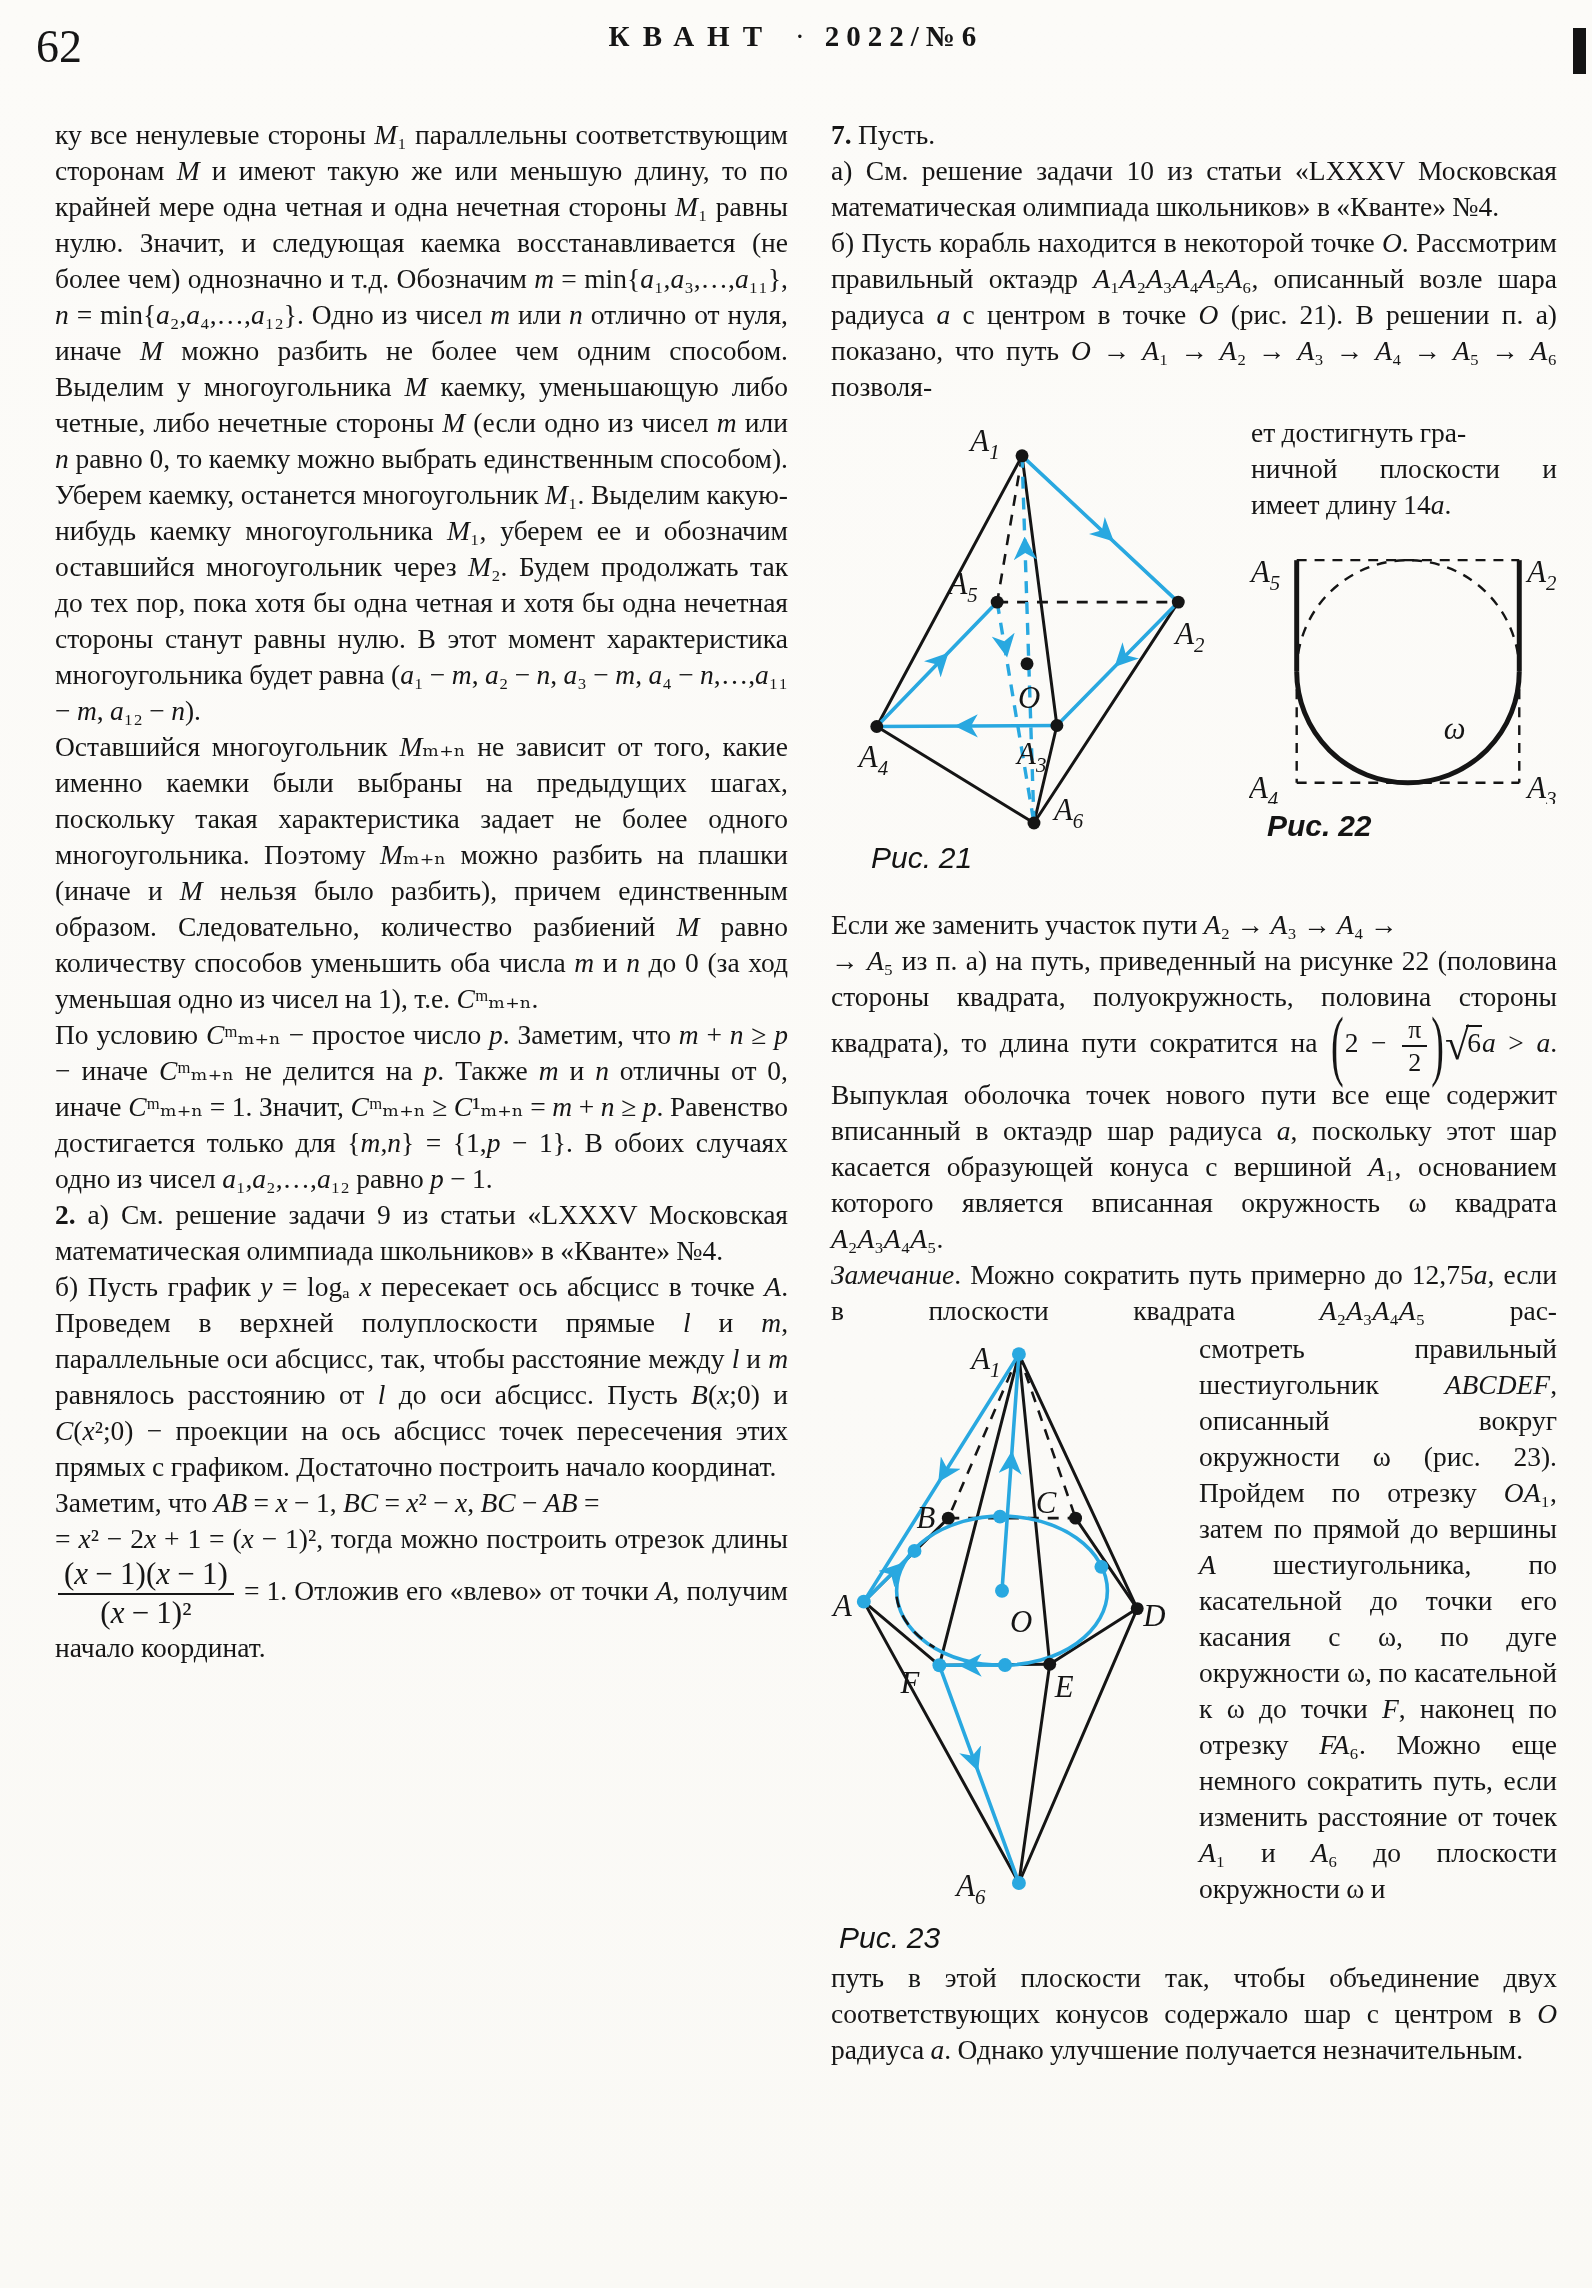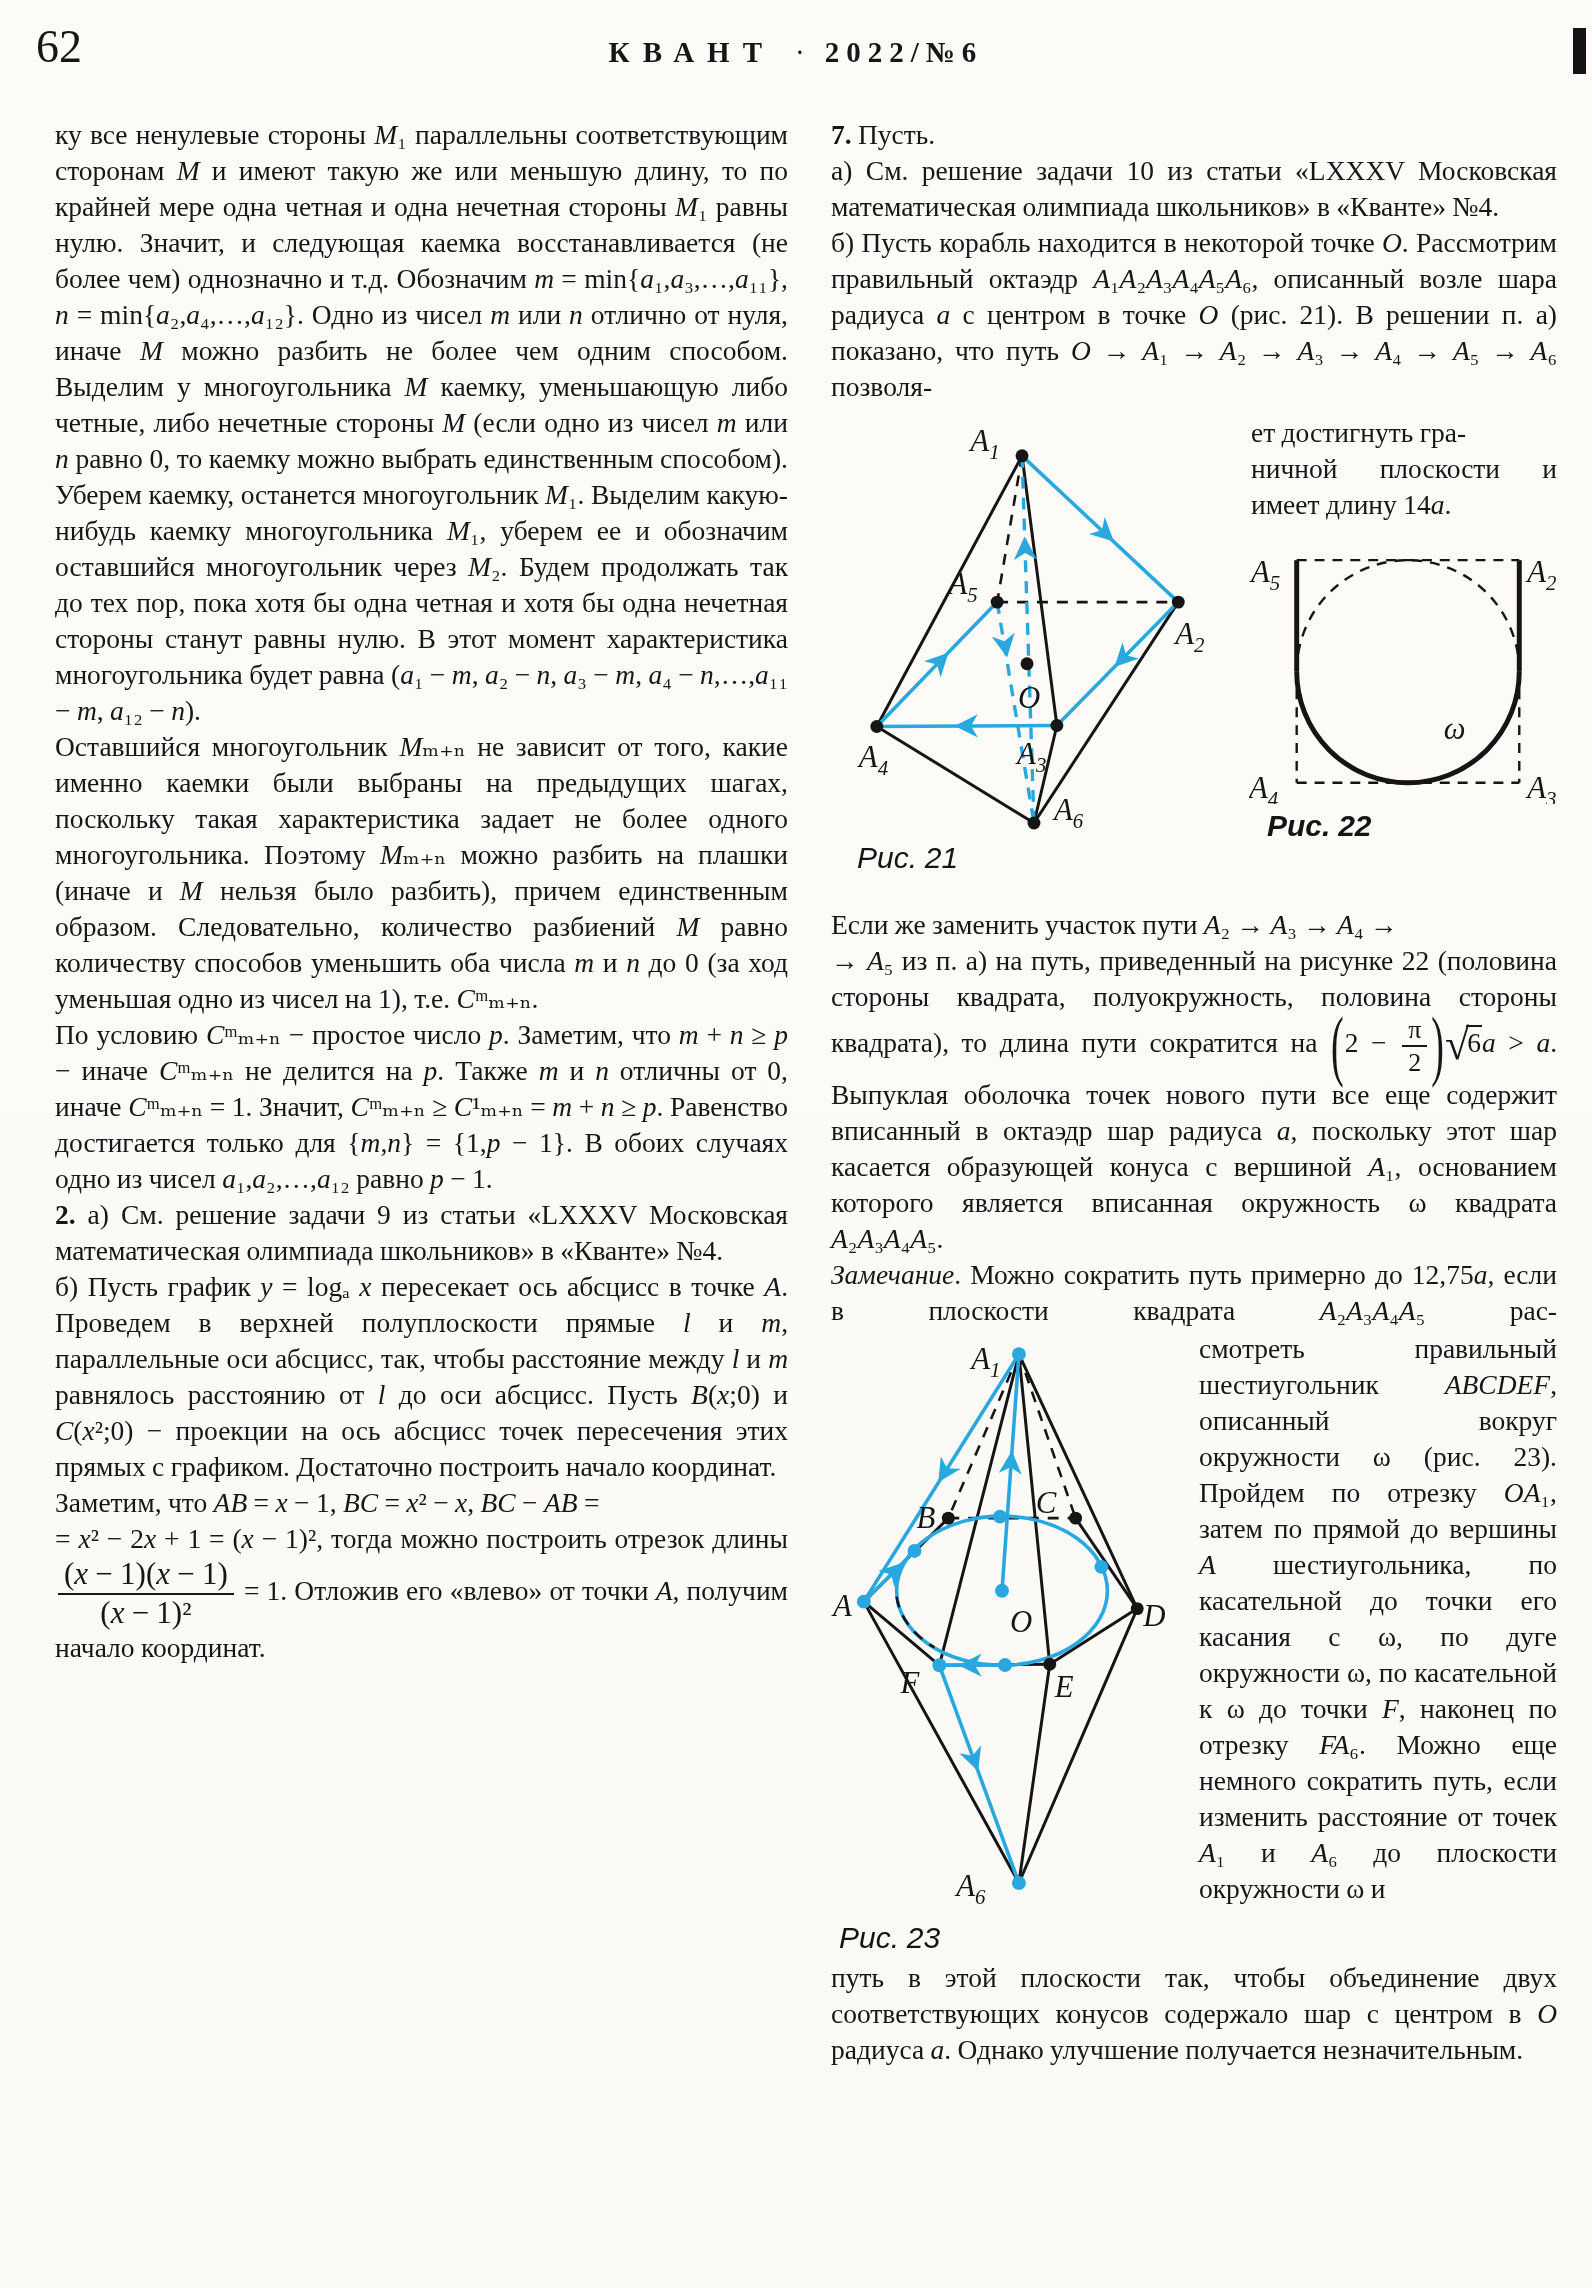--- a/index.html
+++ b/index.html
@@ -1,39 +1,39 @@
 <!DOCTYPE html>
 <html lang="ru"><head>
 <meta charset="utf-8">
 <style>
   html,body{margin:0;padding:0;background:#e8e8e6;}
   .page{position:relative;width:1592px;height:2289px;margin:0 auto;overflow:hidden;
         background:linear-gradient(180deg,#fcfbf8 0%,#fbfaf7 60%,#faf9f5 100%);
         color:#161616;}
   .pagenum{position:absolute;left:36px;top:24px;font:400 46px/1 "Liberation Serif","DejaVu Serif",serif;}
-  .header{position:absolute;left:0;top:36px;width:100%;display:flex;justify-content:center;gap:20px;
+  .header{position:absolute;left:0;top:20px;width:100%;display:flex;justify-content:center;gap:20px;
           font-family:"Liberation Serif","DejaVu Serif",serif;font-size:29px;font-weight:700;}
   .header .jt{letter-spacing:13px;}
   .header .sep{font-weight:400;}
   .header .iss{letter-spacing:7px;font-weight:600;}
   .edge-mark{position:absolute;left:1573px;top:28px;width:13px;height:46px;background:#141414;}
   .col{position:absolute;top:117px;font:27.5px/36px "Liberation Serif","DejaVu Serif","DejaVu Sans",serif;
        text-align:justify;color:#161616;word-spacing:-0.5px;}
   .colL{left:55px;width:733px;}
   .colR{left:831px;width:726px;}
   .para{margin:0;padding:0;}
   .it{font-style:italic;}
   .bd{font-weight:700;}
   .jlast{text-align-last:justify;}
   .classes-heading{font:italic 31px/1.2 "Liberation Sans","DejaVu Sans",sans-serif;text-align:center;
                    margin:30px 0 20px;letter-spacing:1px;}
   .fig-caption{font:italic 30px/1.1 "Liberation Sans","DejaVu Sans",sans-serif;color:#141414;}
   .figzone{position:relative;height:484px;margin:8px 0 10px;}
   .figzone .f21{position:absolute;left:2px;top:0;}
-  .cap21{position:absolute;left:26px;top:428px;}
+  .cap21{position:absolute;left:40px;top:428px;}
   .wraptext{position:absolute;right:0;top:2px;width:306px;text-align:justify;}
   .figzone .f22{position:absolute;left:418px;top:117px;}
   .cap22{position:absolute;left:436px;top:396px;font-weight:bold;}
   .frac{display:inline-block;vertical-align:middle;text-align:center;line-height:1.12;font-size:31px;padding:0 3px;}
   .frac .num{display:block;border-bottom:2px solid #161616;padding:0 6px 1px;}
   .frac .den{display:block;padding-top:1px;}
   .frac.sm{font-size:26px;}
   .bigp{display:inline-block;transform:scaleY(2.05);vertical-align:-5px;font-size:38px;line-height:0;padding:0 1px;}
   .radsign{font-size:44px;vertical-align:-7px;line-height:0;}
   .vinc{border-top:2.5px solid #161616;display:inline-block;line-height:1.05;margin-left:-3px;padding:2px 1px 0;}

